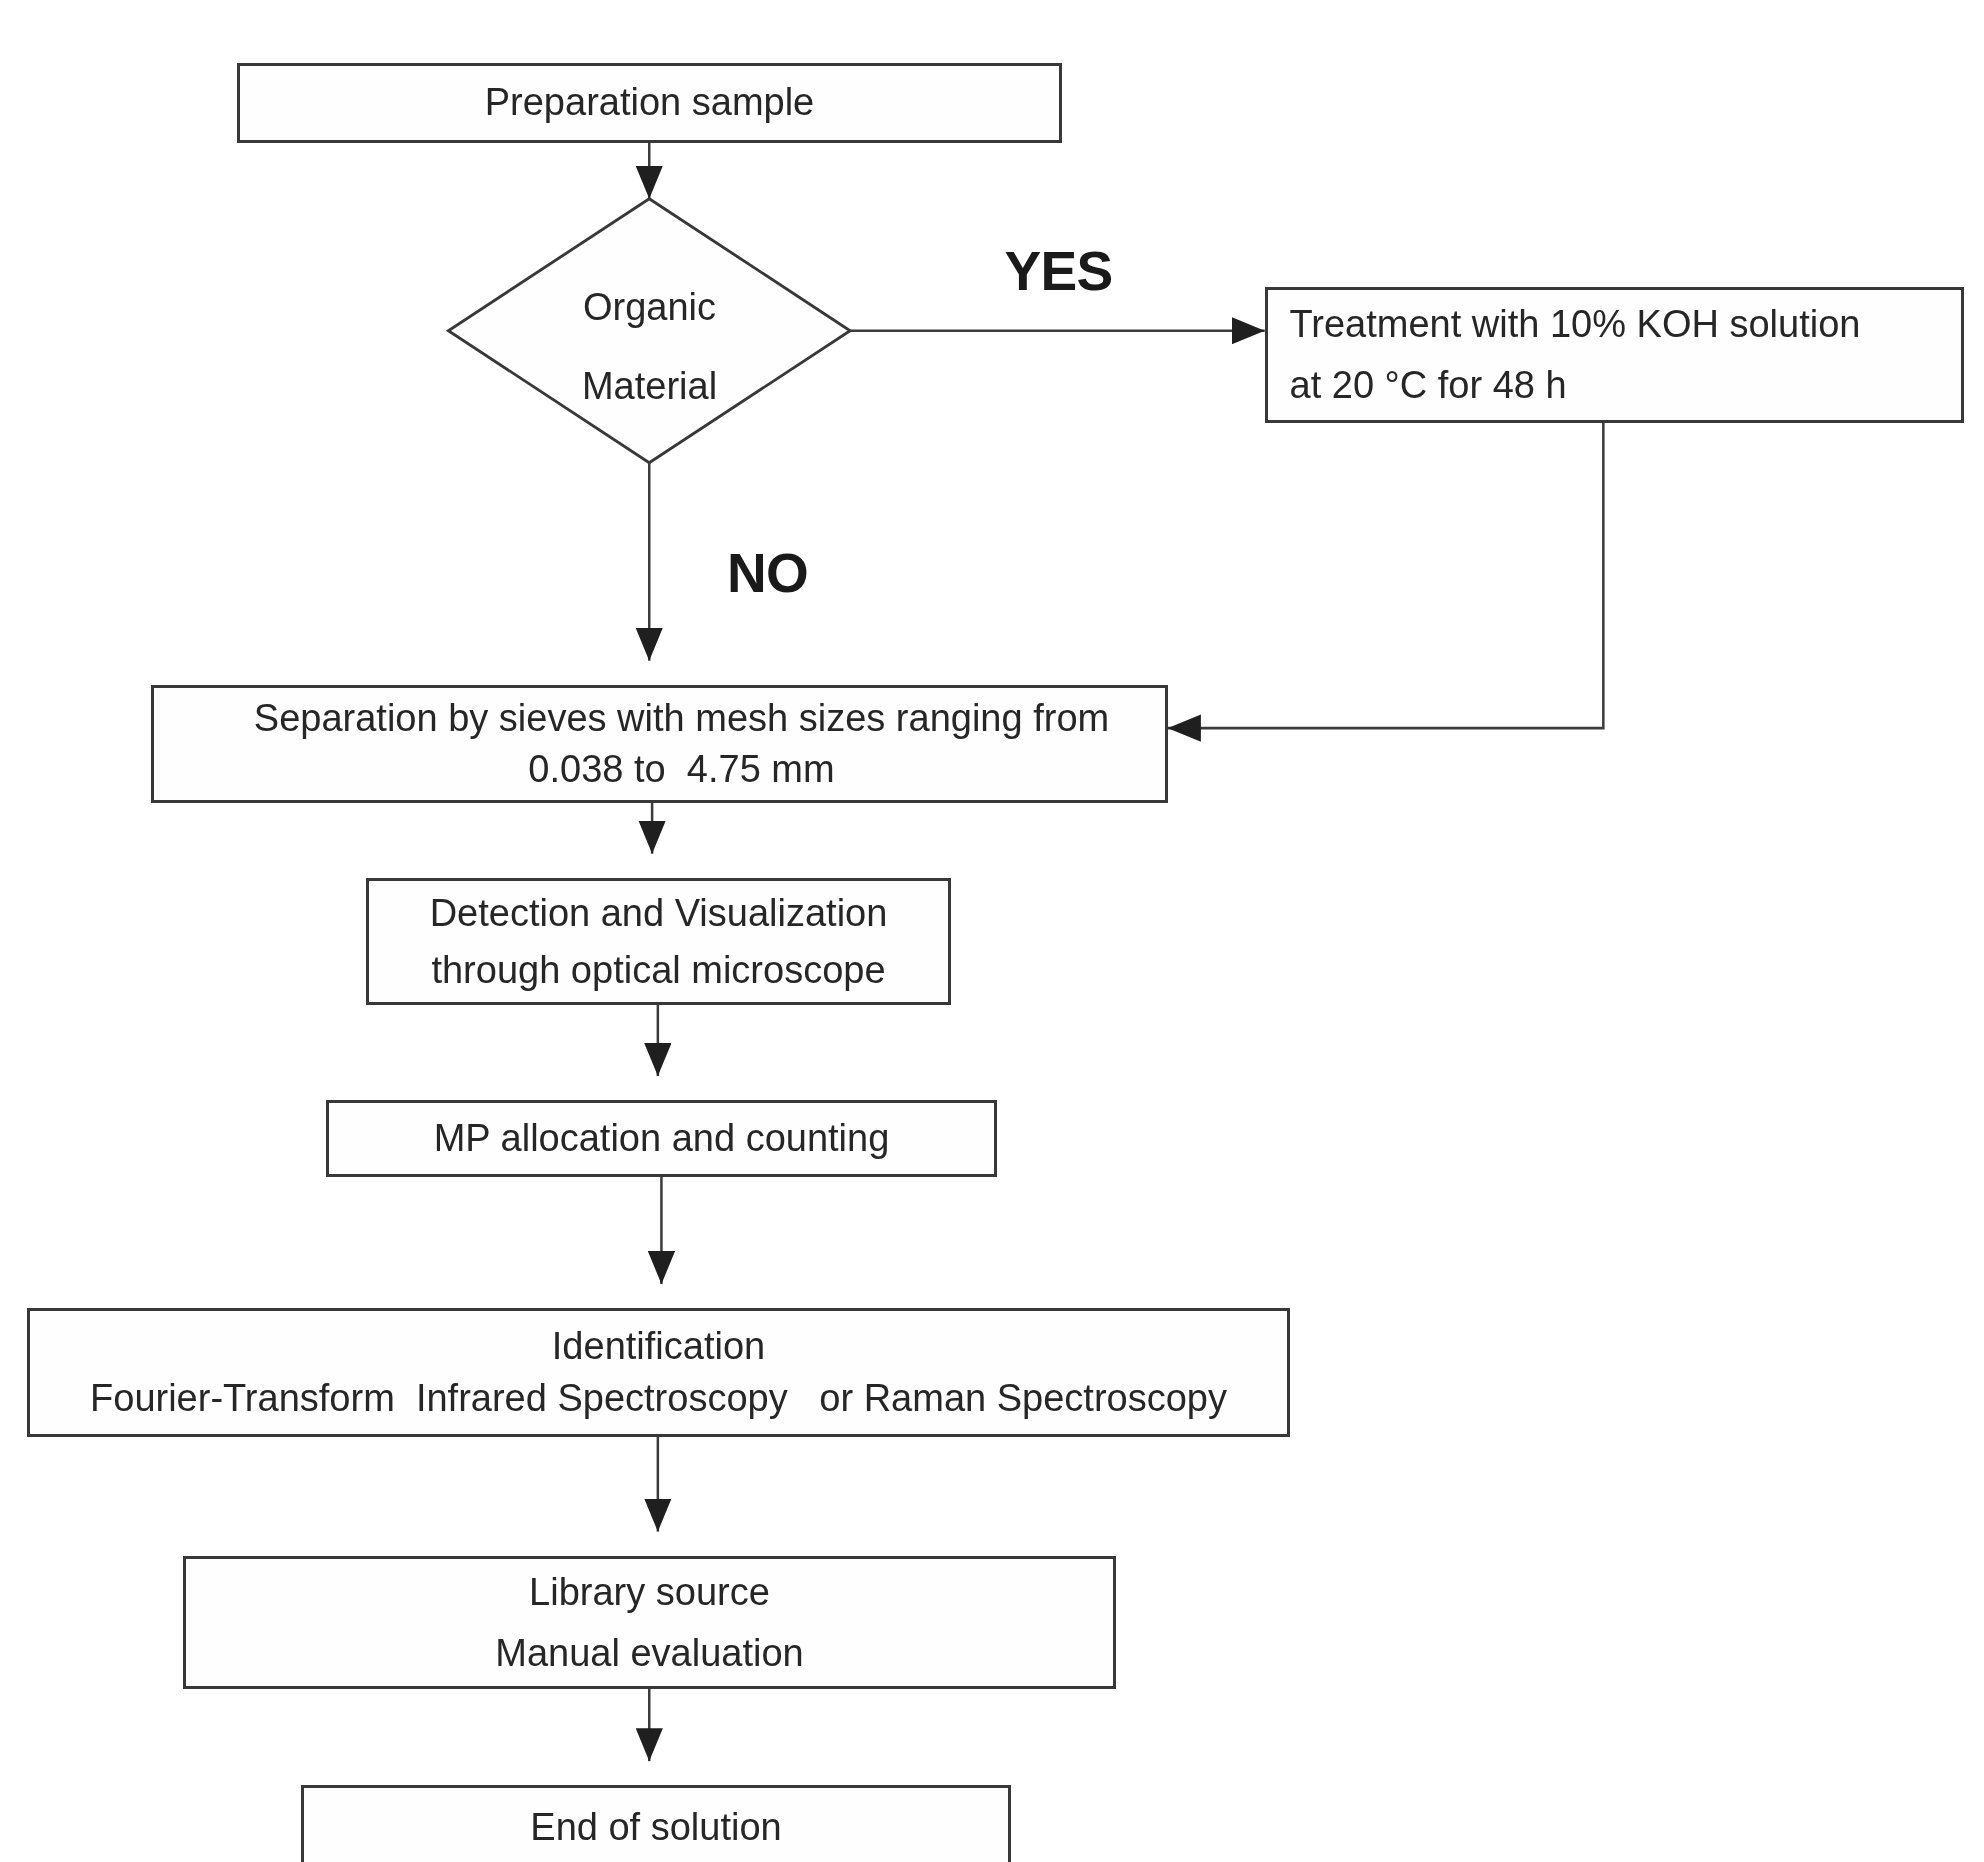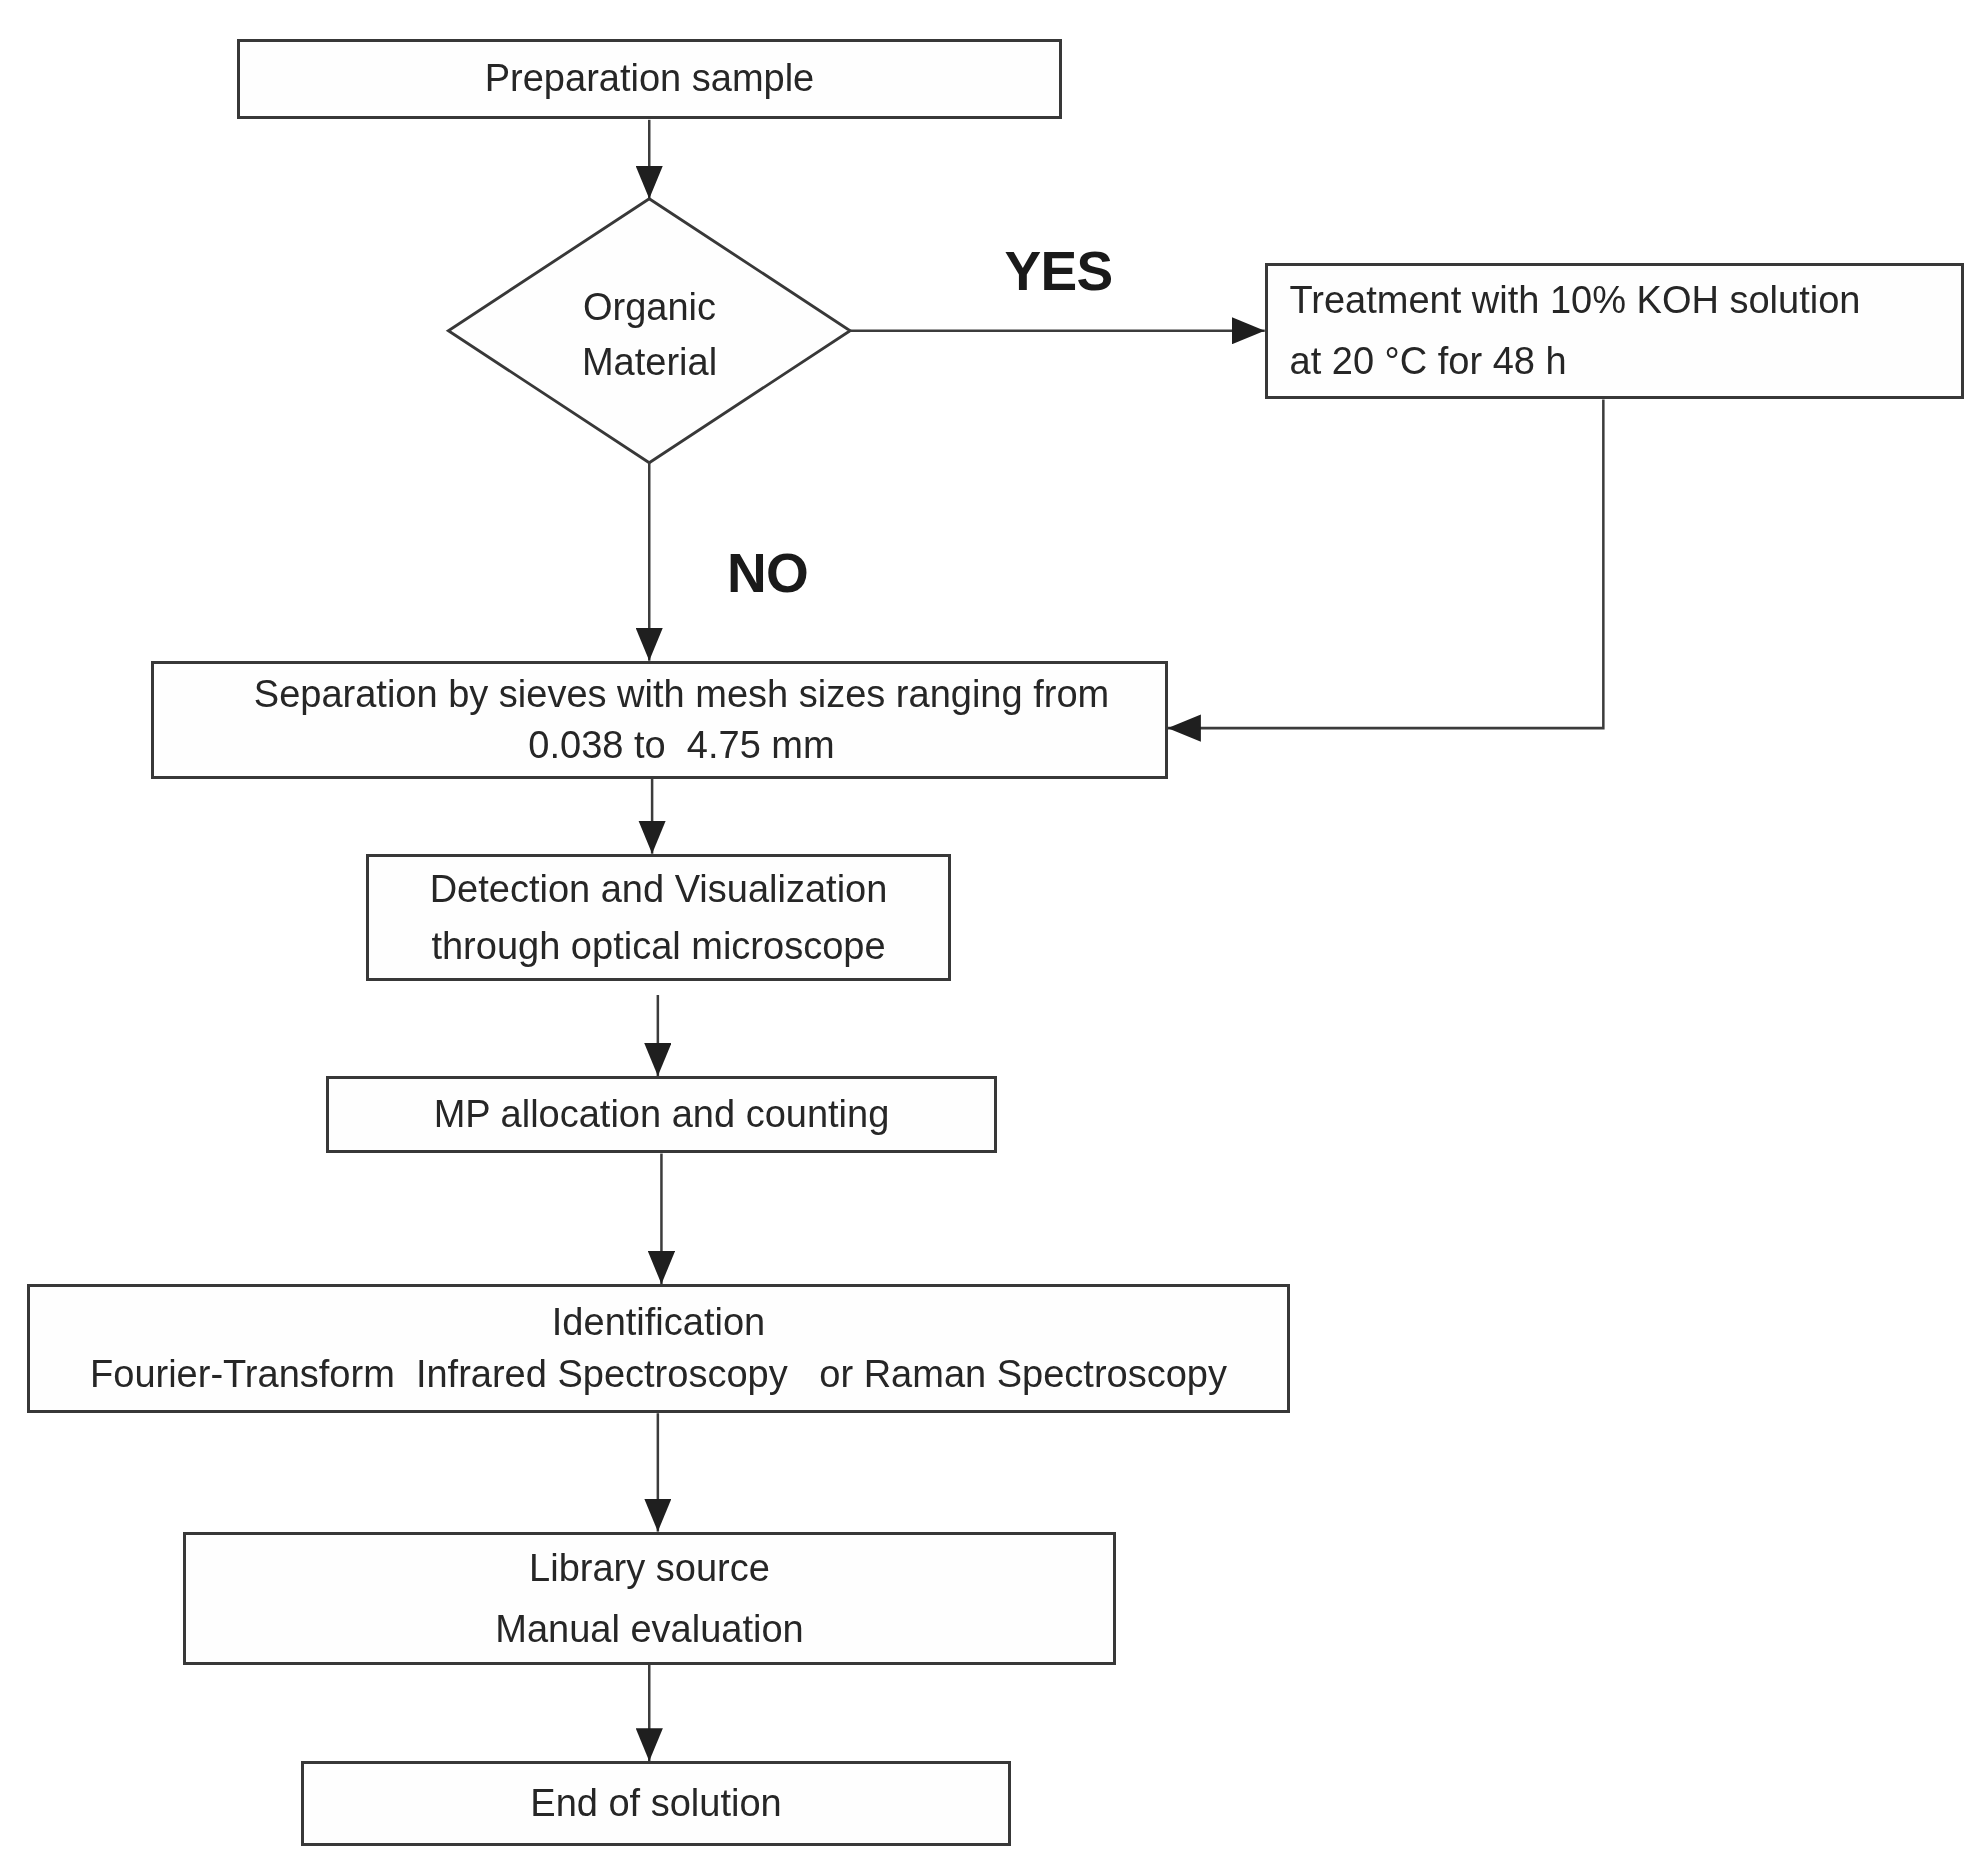--- a/index.html
+++ b/index.html
@@ -30,37 +30,38 @@
     border: 3.6px solid #383838;
     background: #fefefe;
     display: flex;
     flex-direction: column;
     justify-content: center;
     align-items: center;
     text-align: center;
     font-size: 38px;
     line-height: 1.45;
     white-space: pre-wrap;
+    margin-top: 24px;
   }
   .node span { display: block; }
   .node-preparation   { left: 237px;  top: 39px;   width: 825px; height: 80px; }
   .node-treatment     { left: 1265px; top: 263px;  width: 699px;  height: 136px;
                         align-items: flex-start; text-align: left;
                         padding-left: 21.5px; padding-right: 7.2px; line-height: 1.6; }
   .node-separation    { left: 151px;  top: 661px;  width: 1017px; height: 118px; line-height: 1.35; padding-left: 44px; }
   .node-detection     { left: 366px;  top: 854px; width: 585px;  height: 127px; line-height: 1.5; }
   .node-mp            { left: 326px;  top: 1076px; width: 671px;  height: 77px; }
   .node-identification{ left: 27px;   top: 1284px; width: 1263px; height: 129px; line-height: 1.35; }
   .node-library       { left: 183px;  top: 1532px; width: 933px; height: 133px; line-height: 1.6; }
   .node-end           { left: 301px;  top: 1761px; width: 710px;  height: 85px; }
   .diamond-text {
     position: absolute;
     left: 506px; top: 280px; width: 287px; height: 108px;
     display: flex; flex-direction: column; justify-content: space-between; align-items: center;
-    text-align: center; font-size: 38px; line-height: 1.45;
+    text-align: center; font-size: 38px; line-height: 1.45; gap: 24px;
   }
   .branch-label {
     position: absolute;
     font-size: 55px;
     font-weight: 700;
     color: #1a1a1a;
     letter-spacing: -0.7px;
     display: flex; justify-content: center; align-items: center;
   }
   .label-yes { left: 976px; top: 237px; width: 165px; height: 68px; }

